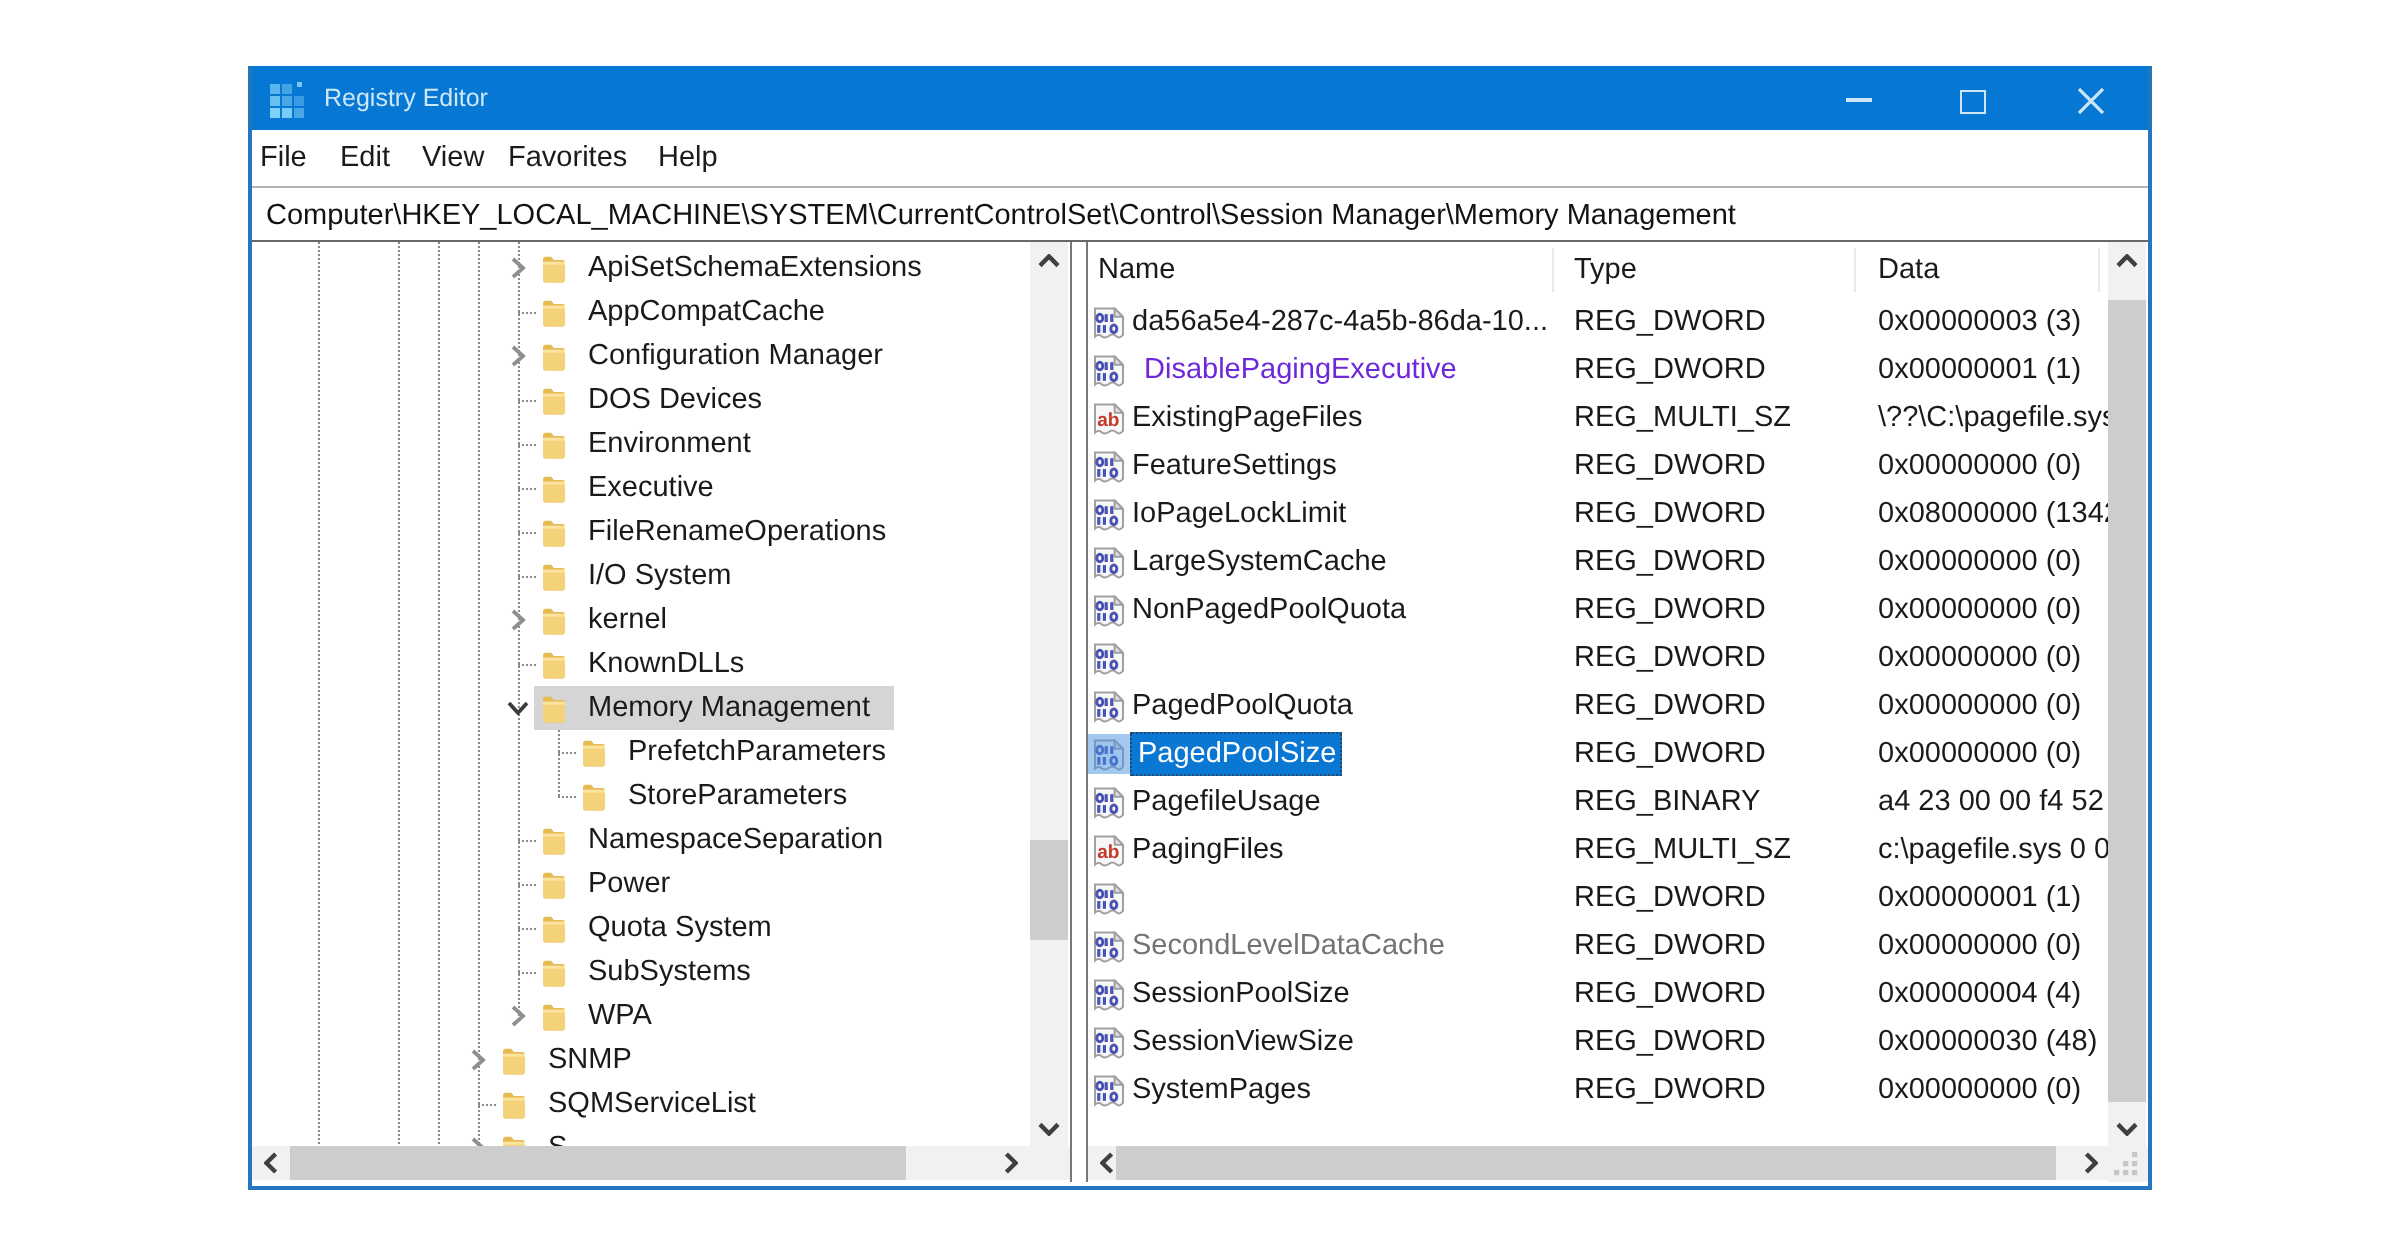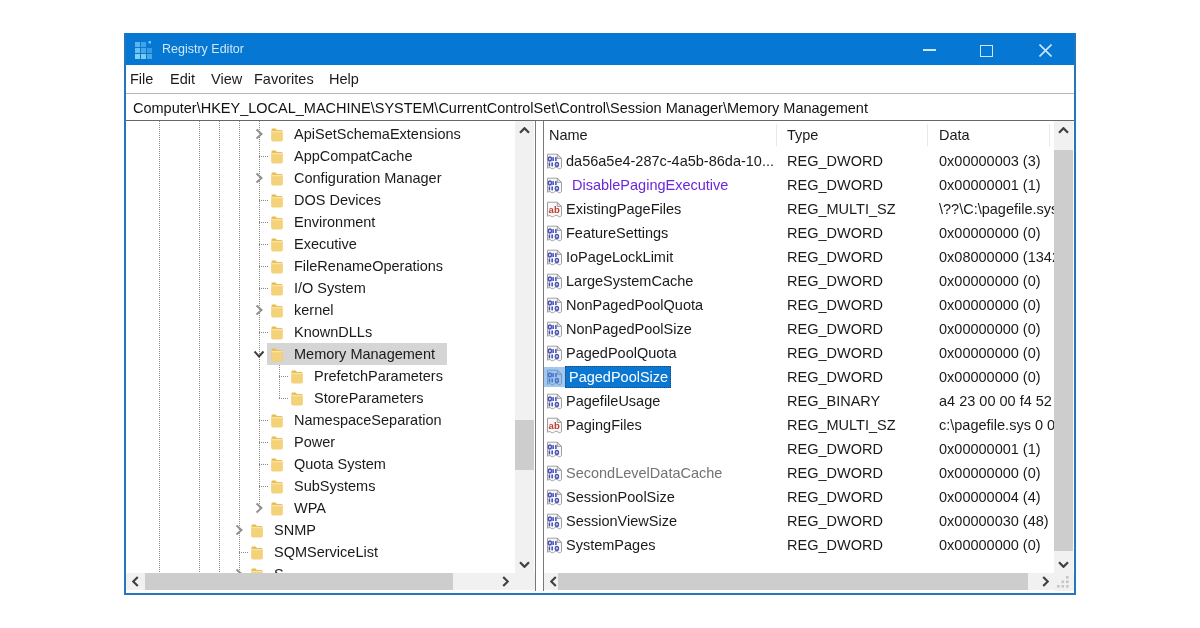--- a/index.html
+++ b/index.html
@@ -446,21 +446,20 @@
             <ellipse cx="10.9" cy="11.4" rx="1.5" ry="1.9"></ellipse>
           </g>
           <g fill="#4a55b8">
             <rect x="6.3" y="4.1" width="1.6" height="3.9"></rect>
             <rect x="9.1" y="4.1" width="1.6" height="3.9"></rect>
             <rect x="2.6" y="9.5" width="1.6" height="3.9"></rect>
             <rect x="5.4" y="9.5" width="1.6" height="3.9"></rect>
           </g>
         </svg>
       </div>
-      <div class="lr" style="left:22px;top:196px;color:#1a1a1a">NonPagedPoolSize</div>
       <div class="lr" style="left:243px;top:196px">REG_DWORD</div>
       <div class="lr" style="left:395px;top:196px;width:115px;overflow:hidden">0x00000000 (0)</div>
       <div class="ic" style="left:2px;top:224px">
         <svg width="17" height="17" viewBox="0 0 17 17">
           <path d="M1.5 1.2 H11.3 L15.5 5.4 V14.4 C14.4 16.2 13.1 15.9 12 15 C10.8 14.1 9.5 14.1 8.4 15 C7.2 15.9 6 16.1 4.8 15.1 C3.7 14.2 2.6 14.4 1.5 15.3 Z" fill="#f8f8f8" stroke="#a0a0a0" stroke-width="1"></path>
           <path d="M11.3 1.2 V5.4 H15.5 Z" fill="#e4e4e4" stroke="#a0a0a0" stroke-width="1" stroke-linejoin="round"></path>
           <g stroke="#4a55b8" fill="none" stroke-width="1.5">
             <ellipse cx="3.9" cy="6" rx="1.5" ry="1.9"></ellipse>
             <ellipse cx="10.9" cy="11.4" rx="1.5" ry="1.9"></ellipse>
           </g>

